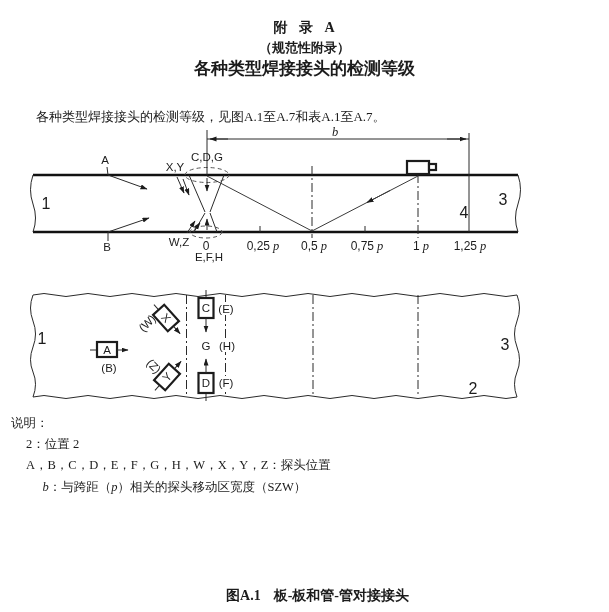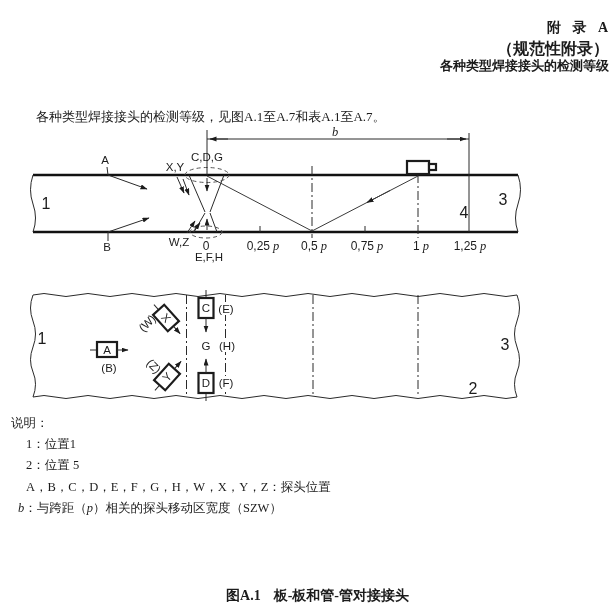--- a/index.html
+++ b/index.html
@@ -1,28 +1,28 @@
 <!DOCTYPE html>
 <html><head>
 <meta charset="utf-8">
 <style>
   html,body{margin:0;padding:0;background:#fff;}
   .page{position:relative;width:609px;height:612px;background:#fff;overflow:hidden;
         font-family:"Liberation Serif",serif;color:#1c1c1c;}
-  .ttl{position:absolute;left:0;width:100%;text-align:right;font-weight:bold;}
+  .ttl{position:absolute;left:0;width:100%;text-align:center;font-weight:bold;}
   .t1{top:19px;font-size:14px;word-spacing:6px;letter-spacing:1px;}
-  .t2{top:39px;font-size:16px;}
-  .t3{top:57px;font-size:13px;}
+  .t2{top:39px;font-size:13px;}
+  .t3{top:57px;font-size:17px;}
   .intro{position:absolute;top:99px;left:27px;font-size:13px;margin:9px;}
   .figsvg{position:absolute;left:0;}
   #fig1{top:120px;}
   #fig2{top:282px;}
   .legend{position:absolute;left:11px;top:413px;font-size:12.5px;line-height:21.2px;}
   .legend .item{padding-left:15px;}
-  .legend .item.sz{padding-left:7px;}
+  .legend .item.sz{padding-left:7px;text-align:center;}
   .it{font-style:italic;font-family:"Liberation Serif",serif;}
   .caption{position:absolute;top:587px;left:0;width:100%;text-align:center;
            font-weight:bold;font-size:14px;padding-left:26px;box-sizing:border-box;}
   .cap-text{margin-left:13px;}
   
   .lbl{font-family:"Liberation Sans",sans-serif;font-size:11.5px;fill:#1c1c1c;}
   .mid{text-anchor:middle;}
   .zone{font-size:16px;}
   .tick{font-size:12px;}
   .itk{font-family:"Liberation Serif",serif;font-style:italic;font-size:12.5px;}
@@ -200,22 +200,21 @@
     </g>
     <text class="lbl mid" x="226" y="105">(F)</text>
 
     <text class="lbl zone mid" x="42" y="62">1</text>
     <text class="lbl zone mid" x="505" y="68">3</text>
     <text class="lbl zone mid" x="473" y="112">2</text>
   </svg>
 
   <div class="legend">
     <div>说明：</div>
-    <div class="item"><span>1</span><span>：</span><span>位置1</span></div>
-    <div class="item"><span>2</span><span>：</span><span>位置 5</span></div>
+    <div class="item"><span>2</span><span>：</span><span>位置 2</span></div>
     <div class="item"><span>A，B，C，D，E，F，G，H，W，X，Y，Z</span><span>：</span><span>探头位置</span></div>
     <div class="item sz"><span class="it">b</span><span>：</span><span>与跨距（</span><span class="it">p</span><span>）相关的探头移动区宽度（SZW）</span></div>
   </div>
 
   <div class="caption">
     <span>图A.1</span><span class="cap-text">板-板和管-管对接接头</span>
   </div>
 
 </div>
 

